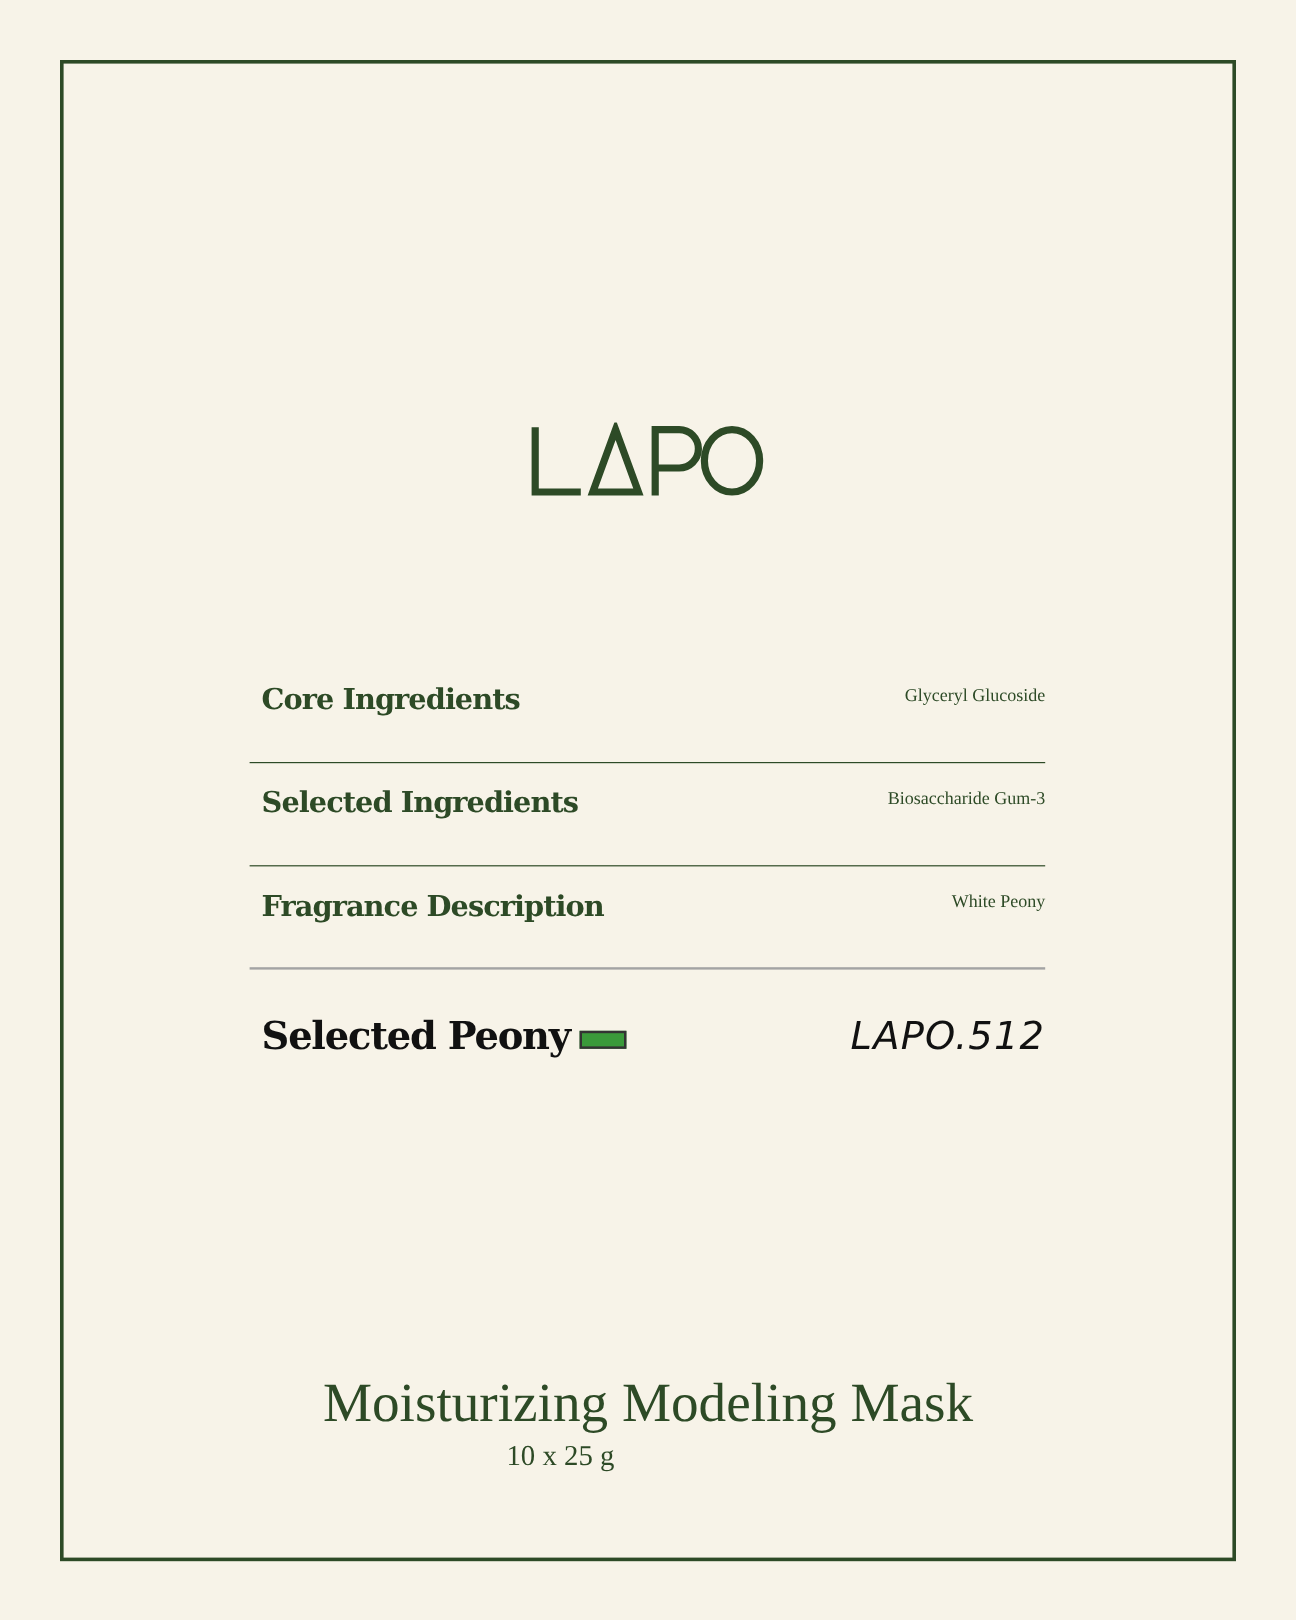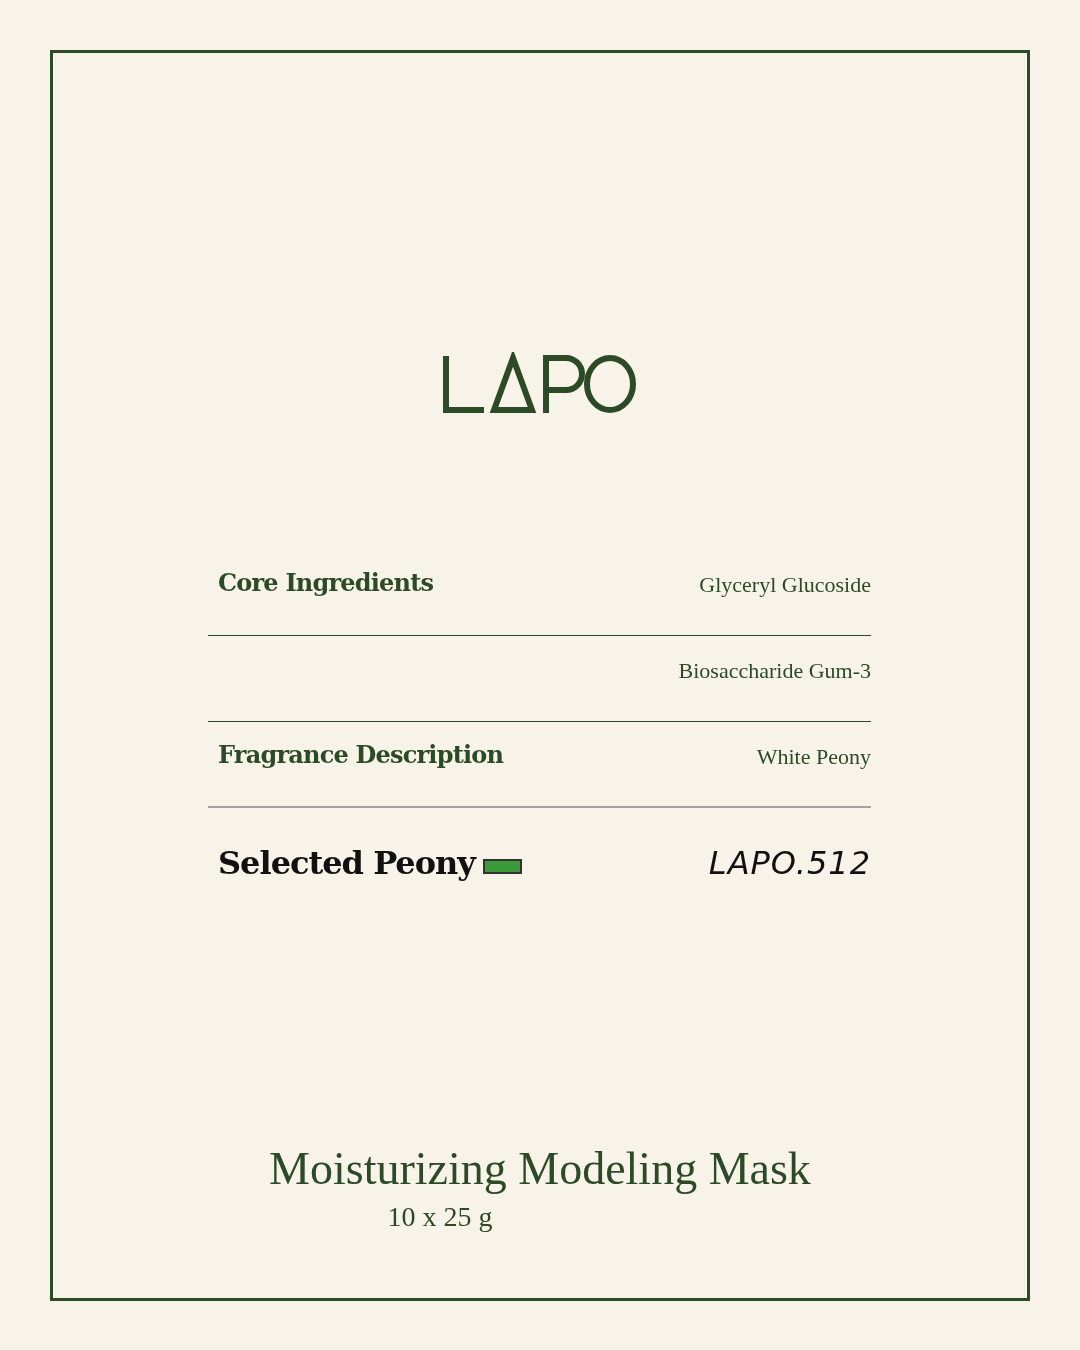--- a/index.html
+++ b/index.html
@@ -17,39 +17,39 @@
   .logo svg { display:inline-block; }
   .table { position:absolute; left:208px; width:663px; top:550px; }
   .row { position:relative; height:86px; border-bottom:1px solid #2d4a26; box-sizing:border-box; }
   .row.last { border-bottom:2px solid #a3a3a3; }
   .label {
     position:absolute; left:0; top:18px; font-family:"DejaVu Serif", serif; font-weight:bold;
     font-size:24px; letter-spacing:-0.8px; color:#2d4a26;margin-left:10px;
   }
   .value {
     position:absolute; right:0; top:22px; font-family:"Liberation Serif", serif;
-    font-size:22px; color:#2d4a26;
+    font-size:15px; color:#2d4a26;
   }
   .series { position:relative; height:110px; }
   .series .label { top:36px; color:#111; font-size:32px; letter-spacing:-1px; }
   .swatch {
     position:absolute; left:275px; top:51px; width:35px; height:11px;
     background:#3a9a3a; border:2px solid #333;
   }
   .code {
     position:absolute; right:0; top:36px; font-family:"DejaVu Sans", sans-serif;
     font-size:32px; font-weight:normal; color:#111; letter-spacing:1px; font-style:italic;
   }
   .product {
     position:absolute; left:0; width:1080px; top:1142px; text-align:center;
     font-family:"Liberation Serif", serif; font-size:46px; color:#2d4a26;
   }
   .size {
     position:absolute; left:0; width:880px; top:1201px; text-align:center;
-    font-family:"Liberation Serif", serif; font-size:28px; color:#2d4a26;
+    font-family:"Liberation Serif", serif; font-size:24px; color:#2d4a26;padding-left:27px;
   }
 </style>
 </head>
 <body>
 
 <div class="frame"></div>
 
 <div class="logo">
   <svg width="196" height="64" viewBox="0 0 196 64">
     <g fill="none" stroke="#2d4a26" stroke-width="6">
@@ -61,20 +61,21 @@
   </svg>
   
 </div>
 
 <div class="table">
   <div class="row">
     <span class="label">Core Ingredients</span>
     <span class="value">Glyceryl Glucoside</span>
   </div>
   <div class="row">
+    <span class="label">Selected Ingredients</span>
     <span class="value">Biosaccharide Gum-3</span>
   </div>
   <div class="row last">
     <span class="label">Fragrance Description</span>
     <span class="value">White Peony</span>
   </div>
   <div class="series">
     <span class="label">Selected Peony</span>
     <span class="swatch"></span>
     <span class="code">LAPO.512</span>

